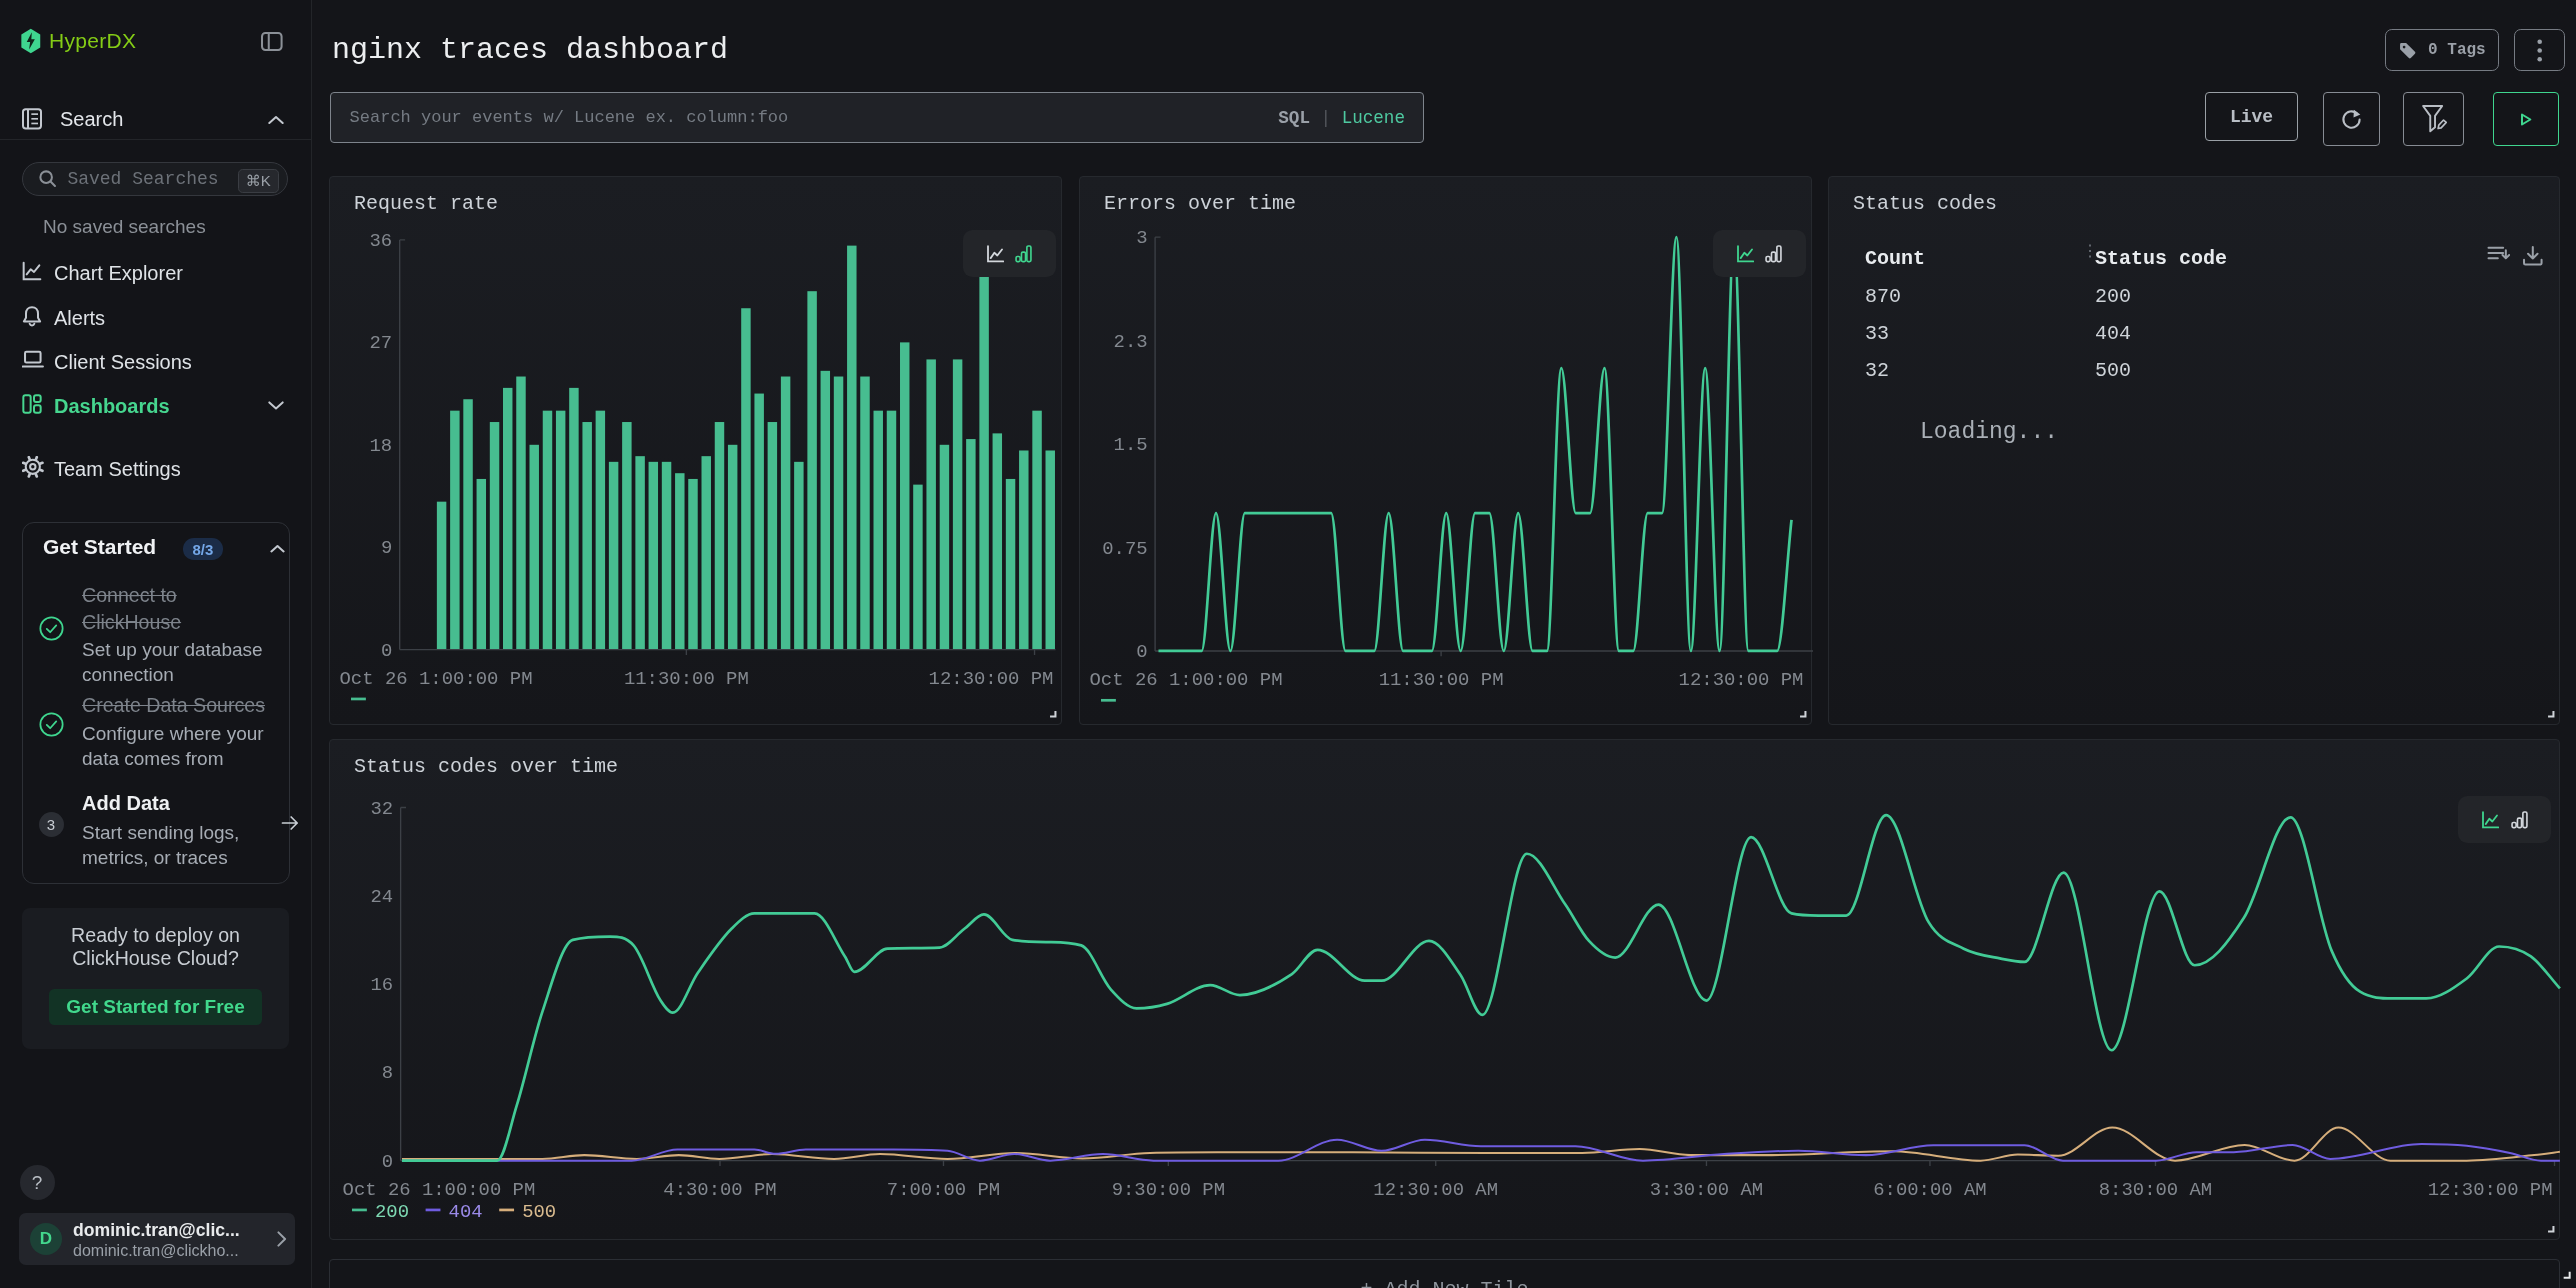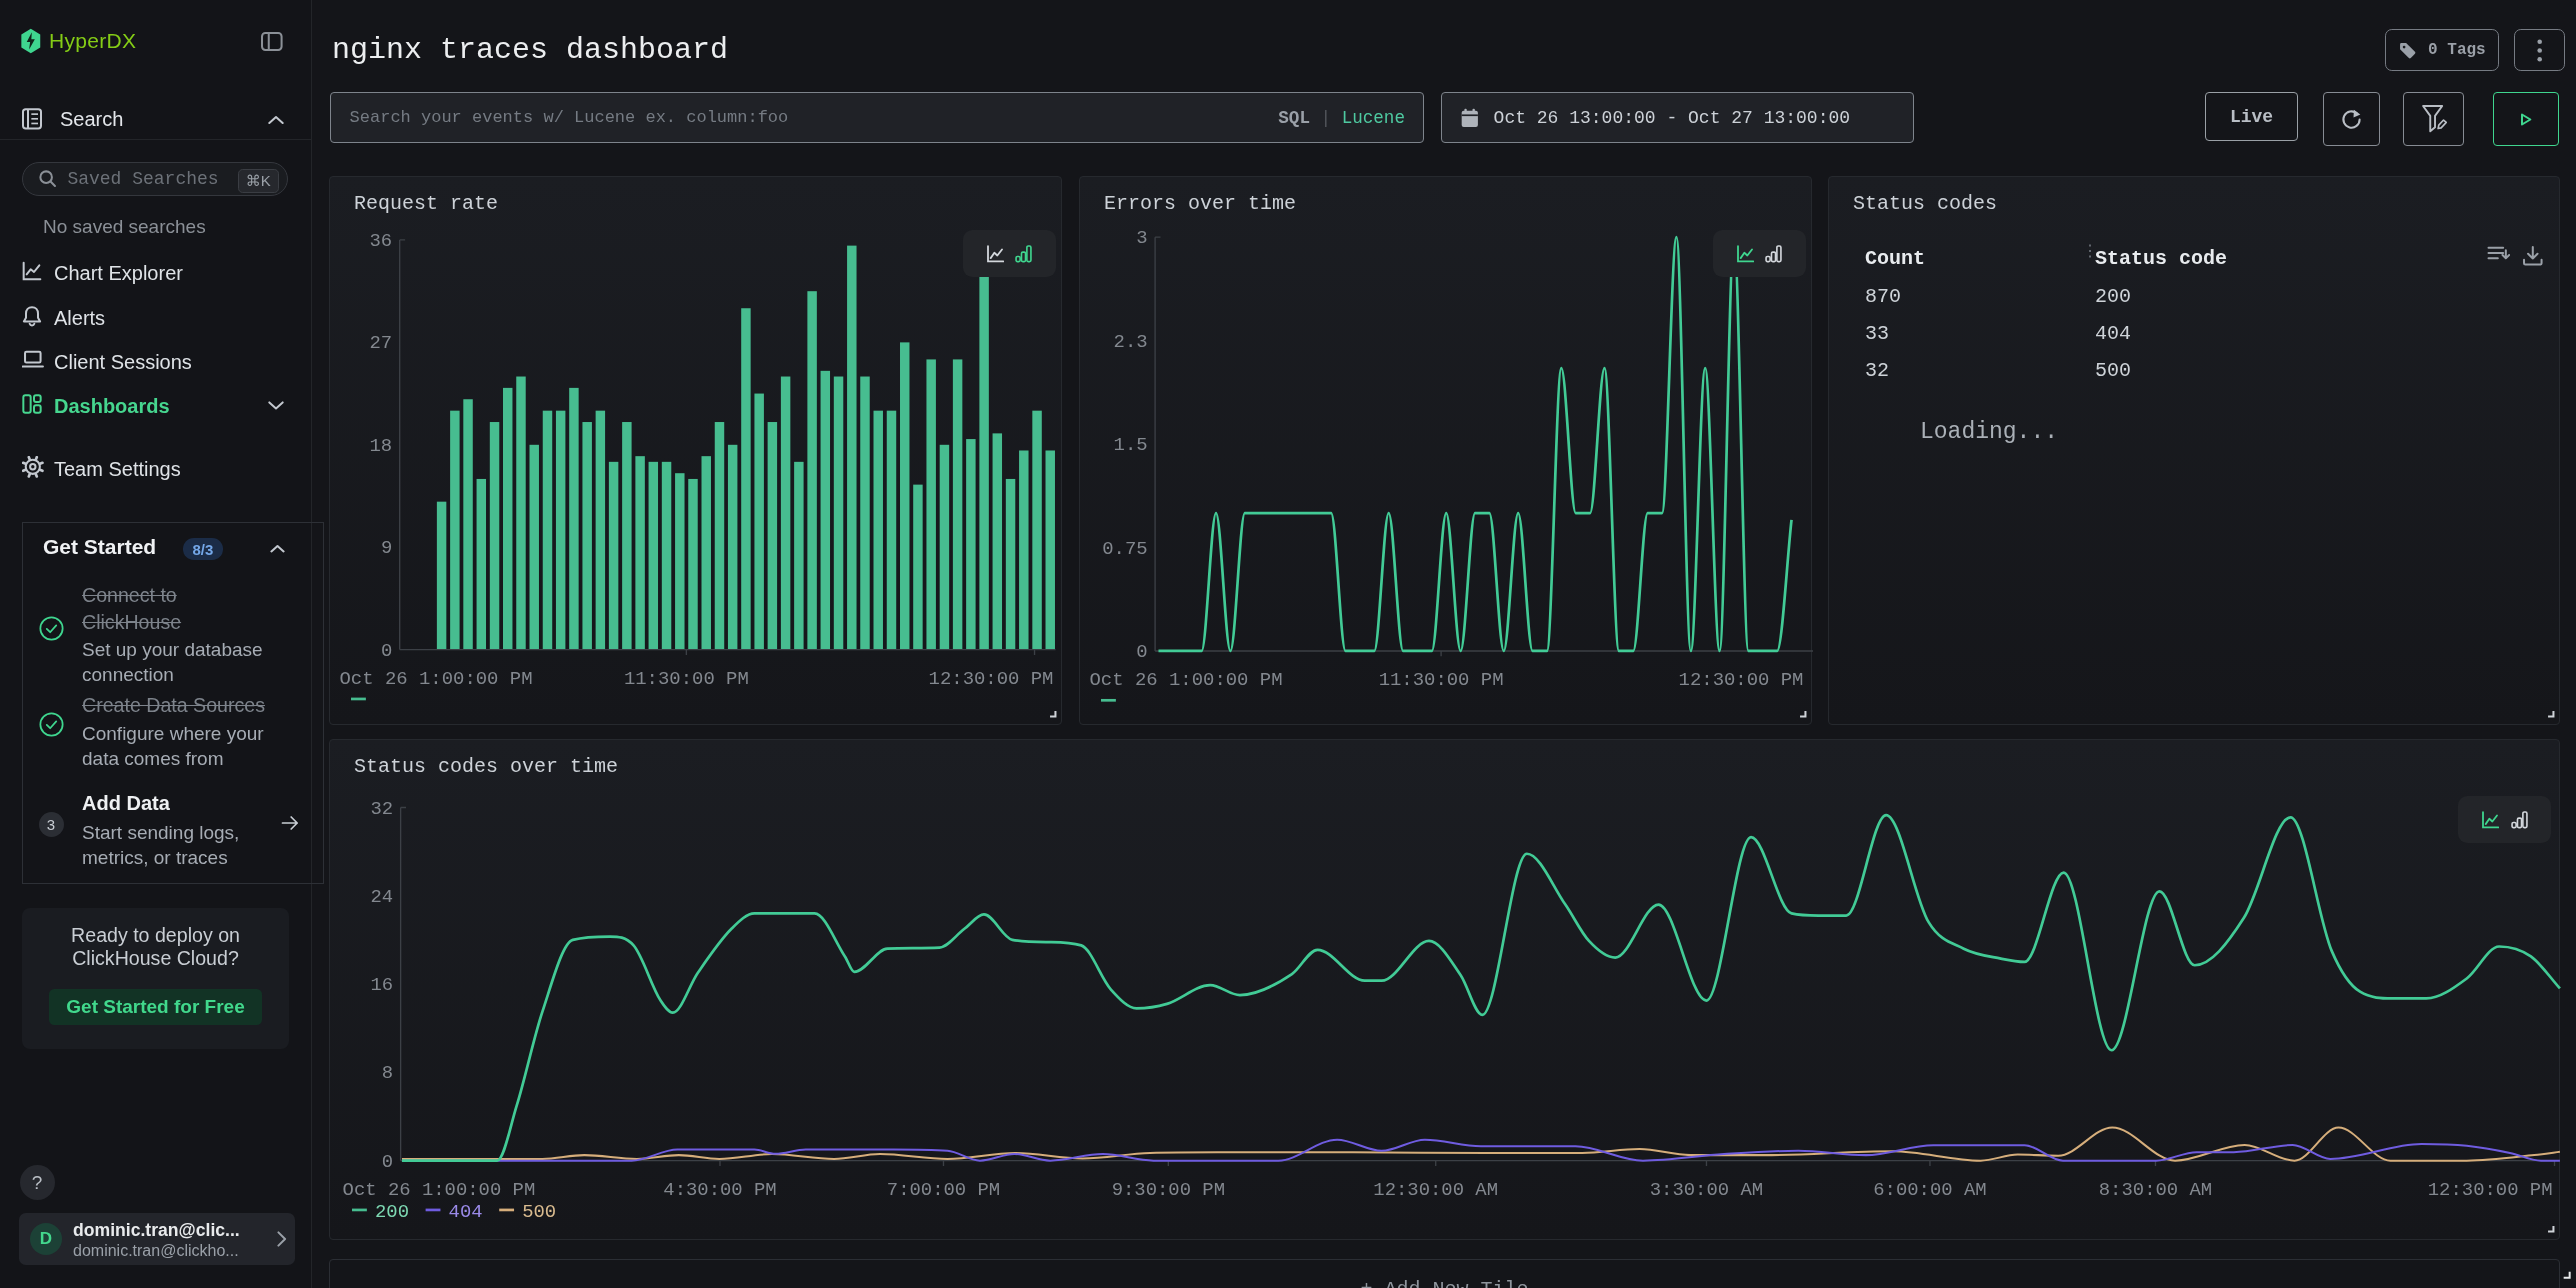--- a/index.html
+++ b/index.html
@@ -84,21 +84,21 @@
           <line x1="20.4" y1="26.6" x2="21.9" y2="30.3" stroke="#c3c8cf" stroke-width="4" stroke-linecap="round"></line>
           <line x1="11.6" y1="26.6" x2="10.1" y2="30.3" stroke="#c3c8cf" stroke-width="4" stroke-linecap="round"></line>
           <line x1="5.4" y1="20.4" x2="1.7" y2="21.9" stroke="#c3c8cf" stroke-width="4" stroke-linecap="round"></line>
           <line x1="5.4" y1="11.6" x2="1.7" y2="10.1" stroke="#c3c8cf" stroke-width="4" stroke-linecap="round"></line>
           <line x1="11.6" y1="5.4" x2="10.1" y2="1.7" stroke="#c3c8cf" stroke-width="4" stroke-linecap="round"></line>
           <line x1="20.4" y1="5.4" x2="21.9" y2="1.7" stroke="#c3c8cf" stroke-width="4" stroke-linecap="round"></line>
           <line x1="26.6" y1="11.6" x2="30.3" y2="10.1" stroke="#c3c8cf" stroke-width="4" stroke-linecap="round"></line>
         </svg></span>
       <span>Team Settings</span>
     </div>
-    <div class="abs" style="left:22px;top:522px;width:302px;height:362px;border:0.7px solid #2d3036;border-radius:0">
+    <div class="abs" style="left:22px;top:522px;width:268px;height:362px;border:0.7px solid #2d3036;border-radius:12px">
       <div class="abs" style="left:20px;top:12px;font-size:21px;font-weight:bold;color:#f0f2f4">Get Started</div>
       <div class="abs" style="left:160px;top:15px;background:#1b2c47;border-radius:10.8px;padding:2.7px 9.5px;font-size:15px;font-weight:bold;color:#74a7e8">8/3</div>
       <div class="abs" style="left:247px;top:20px"><svg class="" width="15" height="8.8" viewBox="0 0 22 13" fill="none">
           <path d="M2 11 11 3 20 11" stroke="#c3c8cf" stroke-width="3" stroke-linecap="round" stroke-linejoin="round"></path>
         </svg></div>
       <div class="abs" style="left:15.5px;top:93px"><svg class="" width="25" height="25" viewBox="0 0 37 37" fill="none">
           <circle cx="18.5" cy="18.5" r="16.5" stroke="#3fd68f" stroke-width="2.6"></circle>
           <path d="M11.5 19l5 5 9-10" stroke="#3fd68f" stroke-width="2.6" stroke-linecap="round" stroke-linejoin="round"></path>
         </svg></div>
       <div class="abs" style="left:59px;top:59px;font-size:19.6px;color:#7d838b;text-decoration:line-through;line-height:27px">Connect to<br>ClickHouse</div>
@@ -142,31 +142,20 @@
     <div class="btn" style="left:2202px;top:29px;width:51px;height:42px;border-color:#767b83;border-radius:6.8px">
       <svg class="" width="5.4" height="23" viewBox="0 0 8 34" fill="none">
         <circle cx="4" cy="4" r="3.4" fill="#9aa0a8"></circle>
         <circle cx="4" cy="17" r="3.4" fill="#9aa0a8"></circle>
         <circle cx="4" cy="30" r="3.4" fill="#9aa0a8"></circle>
       </svg>
     </div>
     <div class="abs" style="left:17.6px;top:92px;width:1094px;height:51px;background:#202227;border:1.4px solid #7e848c;border-radius:4px;display:flex;align-items:center">
       <span class="mono" style="margin-left:19px;font-size:17px;color:#757b83">Search your events w/ Lucene ex. column:foo</span>
       <span class="mono" style="position:absolute;right:17.6px;font-size:17.6px"><span style="color:#9aa0a8;font-weight:bold">SQL</span><span style="color:#52565c"> | </span><span style="color:#4ec9a0">Lucene</span></span>
-    </div>
-    <div class="abs" style="left:1129px;top:92px;width:473px;height:51px;background:#202227;border:1.4px solid #7e848c;border-radius:4px;display:flex;align-items:center">
-      <span style="margin-left:19px;display:flex">
-        <svg class="" width="17.6" height="19.6" viewBox="0 0 26 29" fill="none">
-          <rect x="1" y="4" width="24" height="24" rx="3" fill="#aeb3ba"></rect>
-          <rect x="1" y="9.5" width="24" height="2.5" fill="#202227"></rect>
-          <rect x="5" y="1" width="3.5" height="6" rx="1.5" fill="#aeb3ba"></rect>
-          <rect x="17" y="1" width="3.5" height="6" rx="1.5" fill="#aeb3ba"></rect>
-        </svg>
-      </span>
-      <span class="mono" style="margin-left:15px;font-size:18px;color:#ccd1d7">Oct 26 13:00:00 - Oct 27 13:00:00</span>
     </div>
     <div class="btn mono" style="left:1893px;top:92px;width:93px;height:49px;font-size:18px;font-weight:bold;color:#b9bec5;border-radius:4px;border:1.4px solid #9aa0a6">Live</div>
     <div class="btn" style="left:2011px;top:92px;width:57px;height:54px;border-radius:4px;border:1.4px solid #878c94">
       <svg class="" width="23" height="23" viewBox="0 0 34 34" fill="none">
         <path d="M29 17a12 12 0 1 1-4.2-9.1" stroke="#b9bec5" stroke-width="3" stroke-linecap="round"></path>
         <path d="M20.5 2.5 30 9.5l-10 4.5Z" fill="#b9bec5"></path>
       </svg>
     </div>
     <div class="btn" style="left:2091px;top:92px;width:61px;height:54px;border-radius:4px;border:1.4px solid #878c94">
       <svg class="" width="26" height="30" viewBox="0 0 38 44" fill="none">

